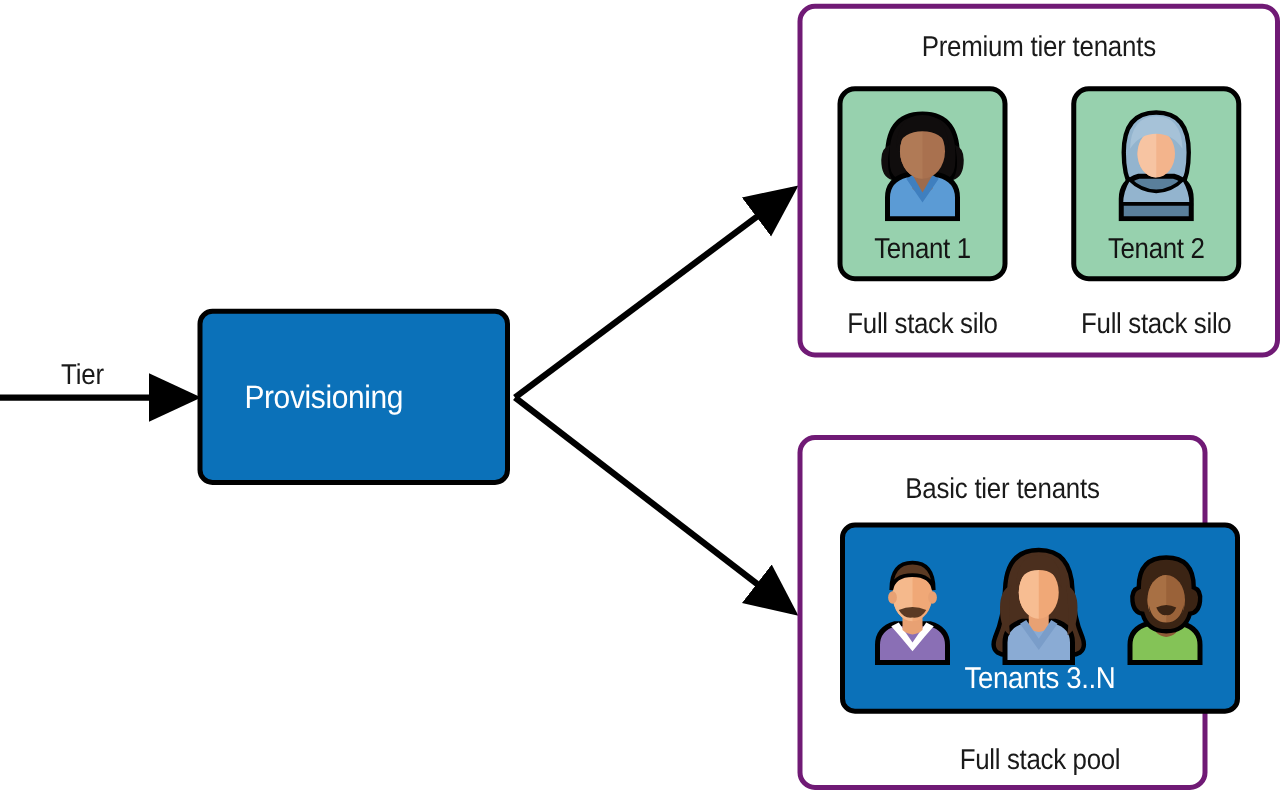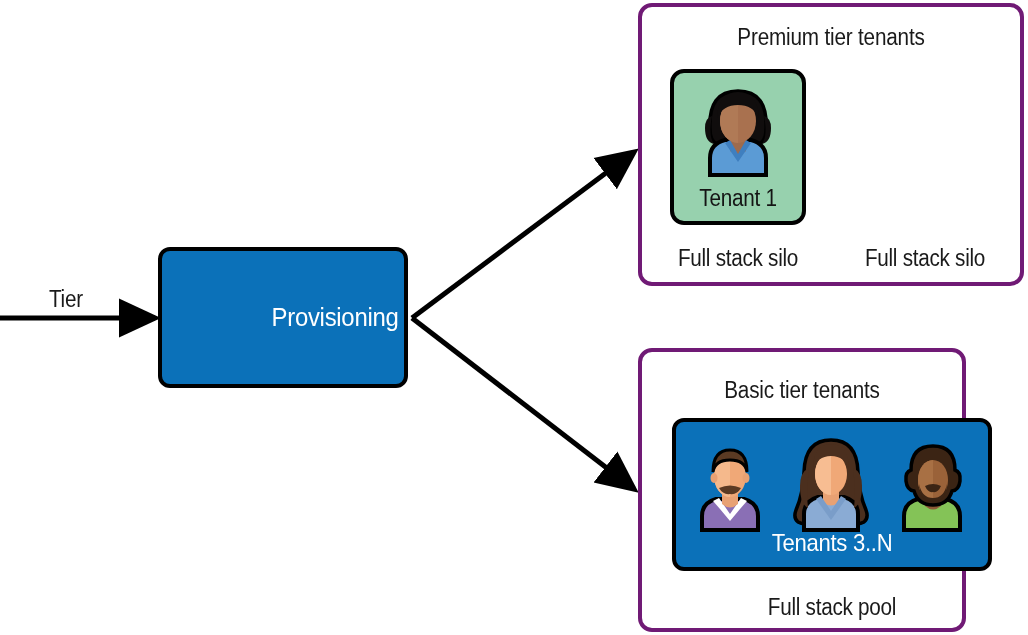--- a/index.html
+++ b/index.html
@@ -35,21 +35,21 @@
     left: 158px;
     top: 247px;
     width: 250px;
     height: 141px;
     background: #0b71b9;
     border: 4px solid #000000;
     border-radius: 12px;
     box-sizing: border-box;
     display: flex;
     align-items: center;
-    justify-content: flex-end;
+    justify-content: flex-start;
     padding-left: 28px;
   }
   #provisioning-box .box-text {
     color: #ffffff;
     font-size: 26px;
     letter-spacing: -0.3px;
     transform: scaleX(0.92);
   }
 
   
@@ -191,20 +191,38 @@
 
           <path d="M27 33 q1 -26 21 -26 q20 0 21 26 q-6 -13 -21 -13 q-15 0 -21 13z" fill="#100d0d"></path>
           <path d="M22 31 q-4 20 2 28 q-9 -2 -9 -16 q0 -10 7 -12z" fill="#100d0d"></path>
           <path d="M74 31 q4 20 -2 28 q9 -2 9 -16 q0 -10 -7 -12z" fill="#100d0d"></path>
         </svg>
       </div>
       <div class="tile-caption" style="top:112px;">Tenant 1</div>
     </div>
     <div class="tile-sublabel" style="left:28px; top:238px; width:136px;">Full stack silo</div>
 
+    <div class="tenant-tile" style="left:215px; top:62px; width:136px; height:156px;">
+      <div style="position:absolute;left:0;top:12px;width:100%;display:flex;justify-content:center;">
+        <svg width="96" height="92" viewBox="0 0 96 92">
+
+          <path d="M48 5 q-26 0 -26 32 q0 18 6 28 l40 0 q6 -10 6 -28 q0 -32 -26 -32z" fill="#93b4ce" stroke="#000" stroke-width="3.5"></path>
+
+          <path d="M20 90 v-16 q0 -14 14 -18 l28 0 q14 4 14 18 v16 z" fill="#5a7f9b" stroke="#000" stroke-width="4"></path>
+
+          <path d="M26 58 q-6 10 -6 20 l56 0 q0 -10 -6 -20 q-10 10 -22 10 q-12 0 -22 -10z" fill="#93b4ce" stroke="#000" stroke-width="3"></path>
+
+          <ellipse cx="48" cy="38" rx="15" ry="19" fill="#f3b48c"></ellipse>
+          <path d="M48 19 a15 19 0 0 0 0 38 z" fill="#f7c4a2"></path>
+
+          <path d="M48 8 q-20 0 -21 26 q8 -12 21 -12 q13 0 21 12 q-1 -26 -21 -26z" fill="#a6c2d8"></path>
+        </svg>
+      </div>
+      <div class="tile-caption" style="top:112px;">Tenant 2</div>
+    </div>
     <div class="tile-sublabel" style="left:215px; top:238px; width:136px;">Full stack silo</div>
   </div>
 
   <div class="group-box" id="basic-group">
     <div class="group-title" style="top:25px;">Basic tier tenants</div>
 
     <div id="pool-tile" style="left:30px; top:66px;">
       <div class="avatar-row">
 
         <svg width="82" height="92" viewBox="0 0 82 92">

